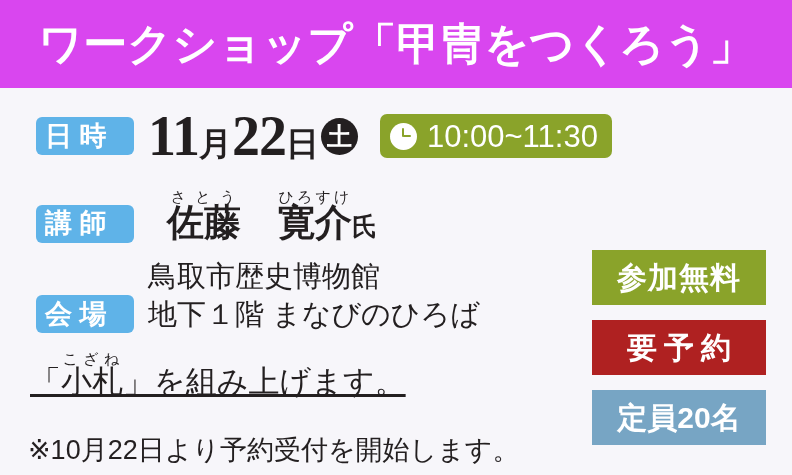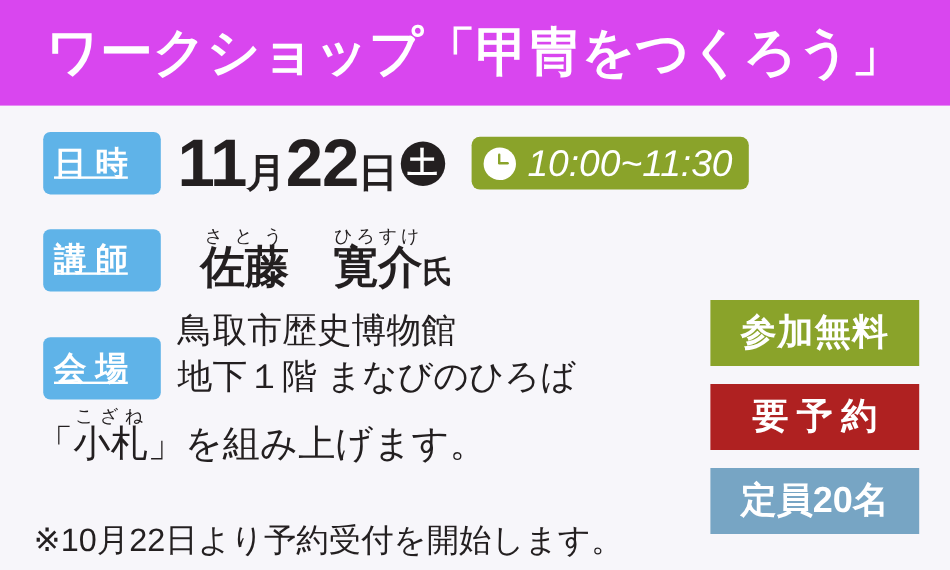--- a/index.html
+++ b/index.html
@@ -40,26 +40,25 @@
   .chip {
     display: inline-flex;
     align-items: center;
     justify-content: space-between;
     background: #5fb3e8;
     color: #ffffff;
     border-radius: 6px;
     font-weight: bold;
     font-size: 27px;
     width: 98px;
-    height: 52px;
+    height: 38px;
     box-sizing: border-box;
     padding: 0 9px;
     line-height: 1;
     flex: none;
-    text-decoration: underline;
   }
   .chip span { display: inline-block; }
 
   
   .row-date {
     position: absolute;
     left: 36px; top: 108px;
     display: flex;
     align-items: center;
   }
@@ -67,20 +66,21 @@
     display: flex;
     align-items: baseline;
     margin-left: 14px;
     white-space: nowrap;
   }
   .num-big {
     font-size: 56px;
     font-weight: bold;
     line-height: 1;
     letter-spacing: -1px;
+    font-family: Liberation Serif, serif;
   }
   .unit-kanji {
     font-size: 33px;
     font-weight: bold;
     line-height: 1;
   }
   .dow-circle {
     display: inline-flex;
     align-items: center;
     justify-content: center;
@@ -129,21 +129,20 @@
     width: 8px; height: 2px;
     left: 13px; top: 12.5px;
   }
   .time-text {
     color: #ffffff;
     font-size: 31px;
     font-weight: normal;
     line-height: 1;
     letter-spacing: 0px;
     white-space: nowrap;
-    font-style: italic;
   }
 
   
   .row-teacher {
     position: absolute;
     left: 36px; top: 190px;
     display: flex;
     align-items: flex-end;
     gap: 19px;
   }
@@ -184,21 +183,21 @@
   }
 
   
   .desc {
     position: absolute;
     left: 30px; top: 336px;
     font-size: 31px;
     line-height: 1.35;
     white-space: nowrap;
   }
-  .desc-line2 { margin-top: 4px; }
+  .desc-line2 { margin-top: 16px; text-decoration: underline; }
 
   
   .footnote {
     position: absolute;
     left: 28px; top: 437px;
     font-size: 27px;
     line-height: 1;
     white-space: nowrap;
   }
 

